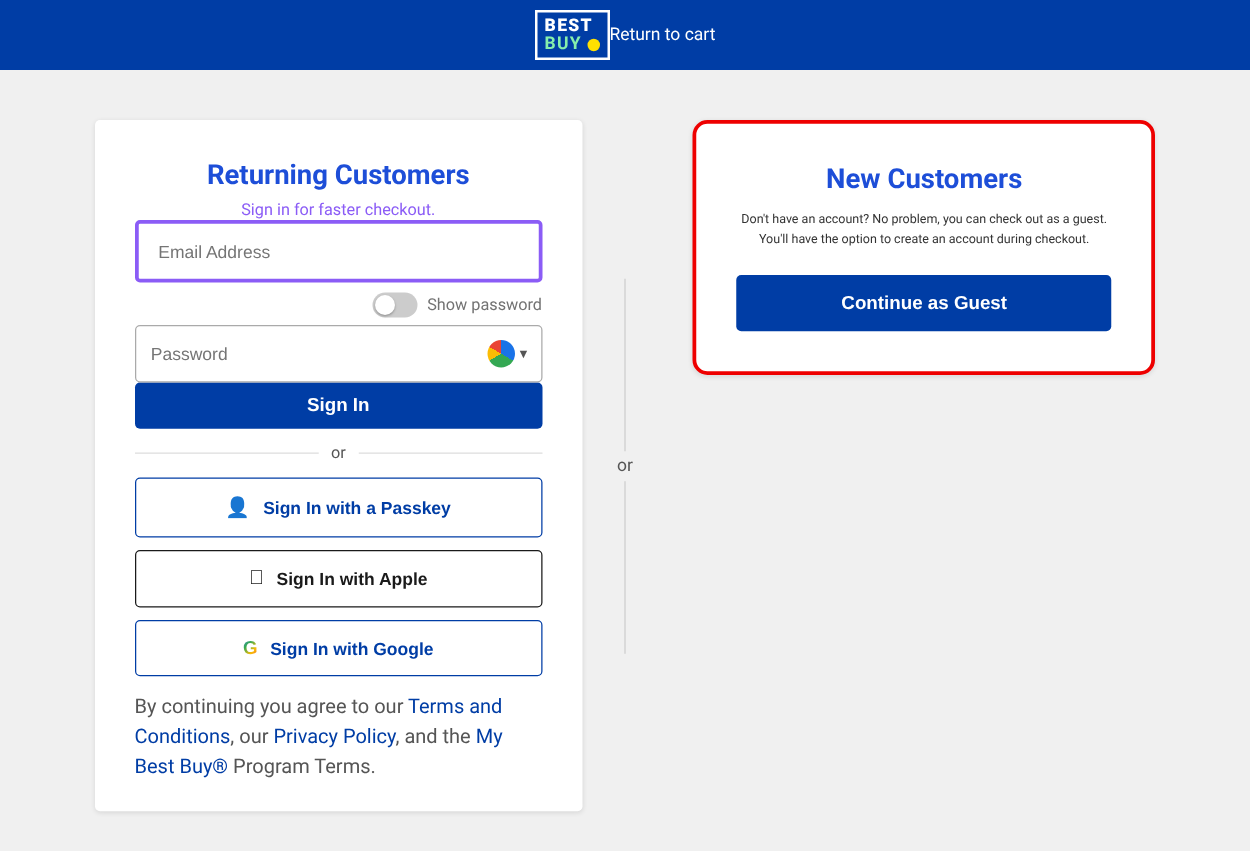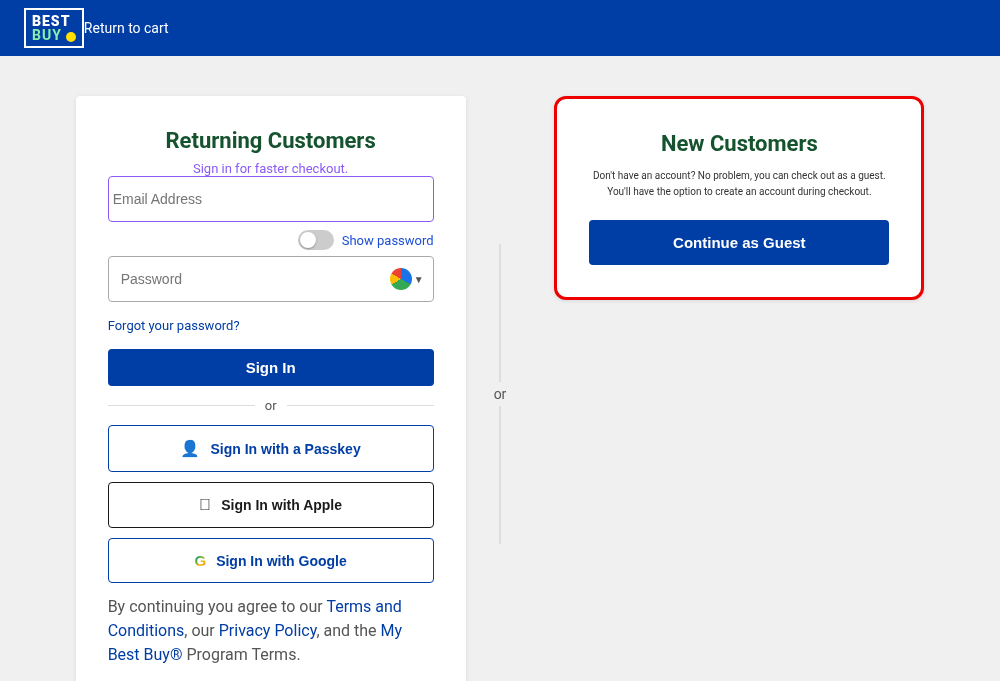--- a/index.html
+++ b/index.html
@@ -10,21 +10,21 @@
       display: flex;
       flex-direction: column;
     }
 
     
     .header {
       background: #003da5;
       height: 56px;
       display: flex;
       align-items: center;
-      justify-content: flex-start;
+      justify-content: center;
       padding: 0 24px;
     }
     .logo {
       display: flex;
       align-items: center;
     }
     .logo-box {
       background: #003da5;
       border: 2px solid white;
       padding: 4px 6px;
@@ -76,34 +76,34 @@
       border-radius: 4px;
       padding: 32px 32px 24px;
       width: 390px;
       box-shadow: 0 1px 4px rgba(0,0,0,0.1);
     }
 
     .panel-title {
       font-size: 22px;
       font-weight: 700;
       text-align: center;
-      color: #14532d;
+      color: #1d4ed8;
       margin-bottom: 8px;
     }
     .panel-subtitle {
       font-size: 13px;
       color: #8b5cf6;
       text-align: center;
     }
 
     .input-field {
       width: 100%;
-      border: 1px solid #8b5cf6;
-      border-radius: 4px;
-      padding: 14px 4px;
+      border: 3px solid #8b5cf6;
+      border-radius: 4px;
+      padding: 14px 16px;
       font-size: 14px;
       color: #333;
       outline: none;
       margin-bottom: 8px;
     }
 
     .show-password-row {
       display: flex;
       align-items: center;
       justify-content: flex-end;
@@ -123,27 +123,27 @@
       height: 16px;
       background: white;
       border-radius: 50%;
       position: absolute;
       top: 2px;
       left: 2px;
       box-shadow: 0 1px 2px rgba(0,0,0,0.3);
     }
     .show-password-label {
       font-size: 13px;
-      color: #1d4ed8;
+      color: #737373;
       text-align: right;
     }
 
     .password-wrapper {
       position: relative;
-      margin-bottom: 16px;
+      margin-bottom: 0;
     }
     .password-wrapper input {
       width: 100%;
       border: 1px solid #aaa;
       border-radius: 4px;
       padding: 14px 48px 14px 12px;
       font-size: 14px;
       color: #333;
       outline: none;
     }
@@ -355,21 +355,20 @@
     </div>
 
     <div class="password-wrapper">
       <input type="password" placeholder="Password" style="">
       <div class="password-icon">
         <div class="password-circle"></div>
         <span class="chevron-down">▼</span>
       </div>
     </div>
 
-    <a class="forgot-link">Forgot your password?</a>
 
     <button class="sign-in-btn">Sign In</button>
 
     <div class="or-divider">
       <hr>
       <span class="or-text">or</span>
       <hr>
     </div>
 
     <button class="alt-sign-btn passkey">

